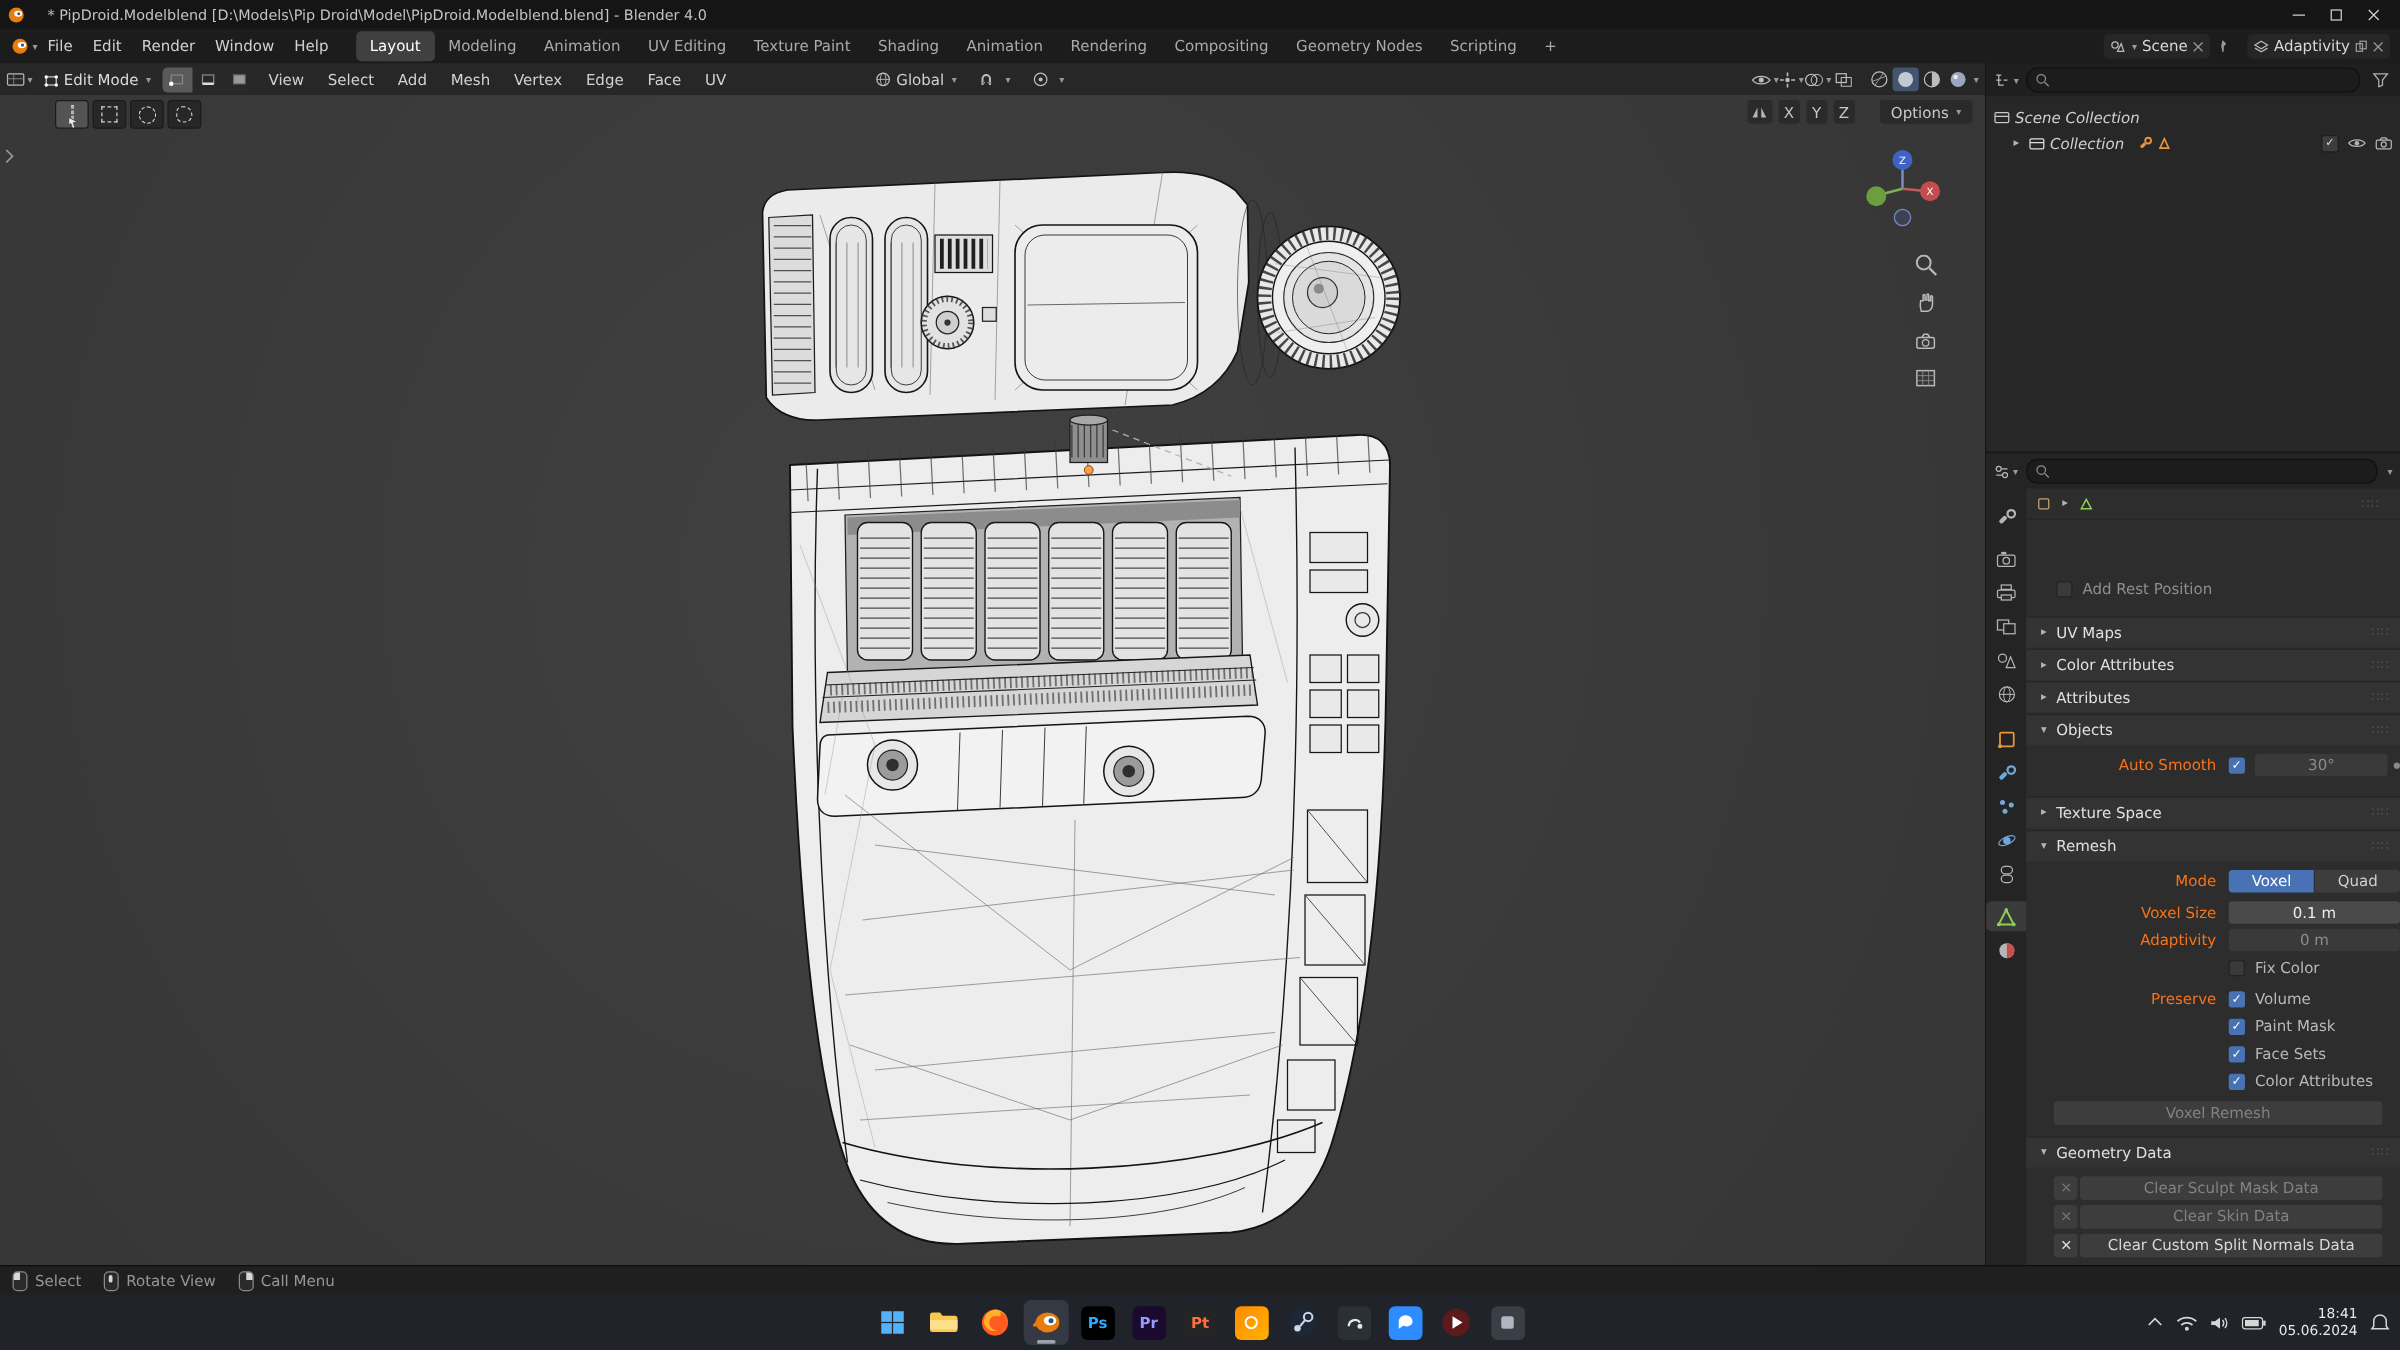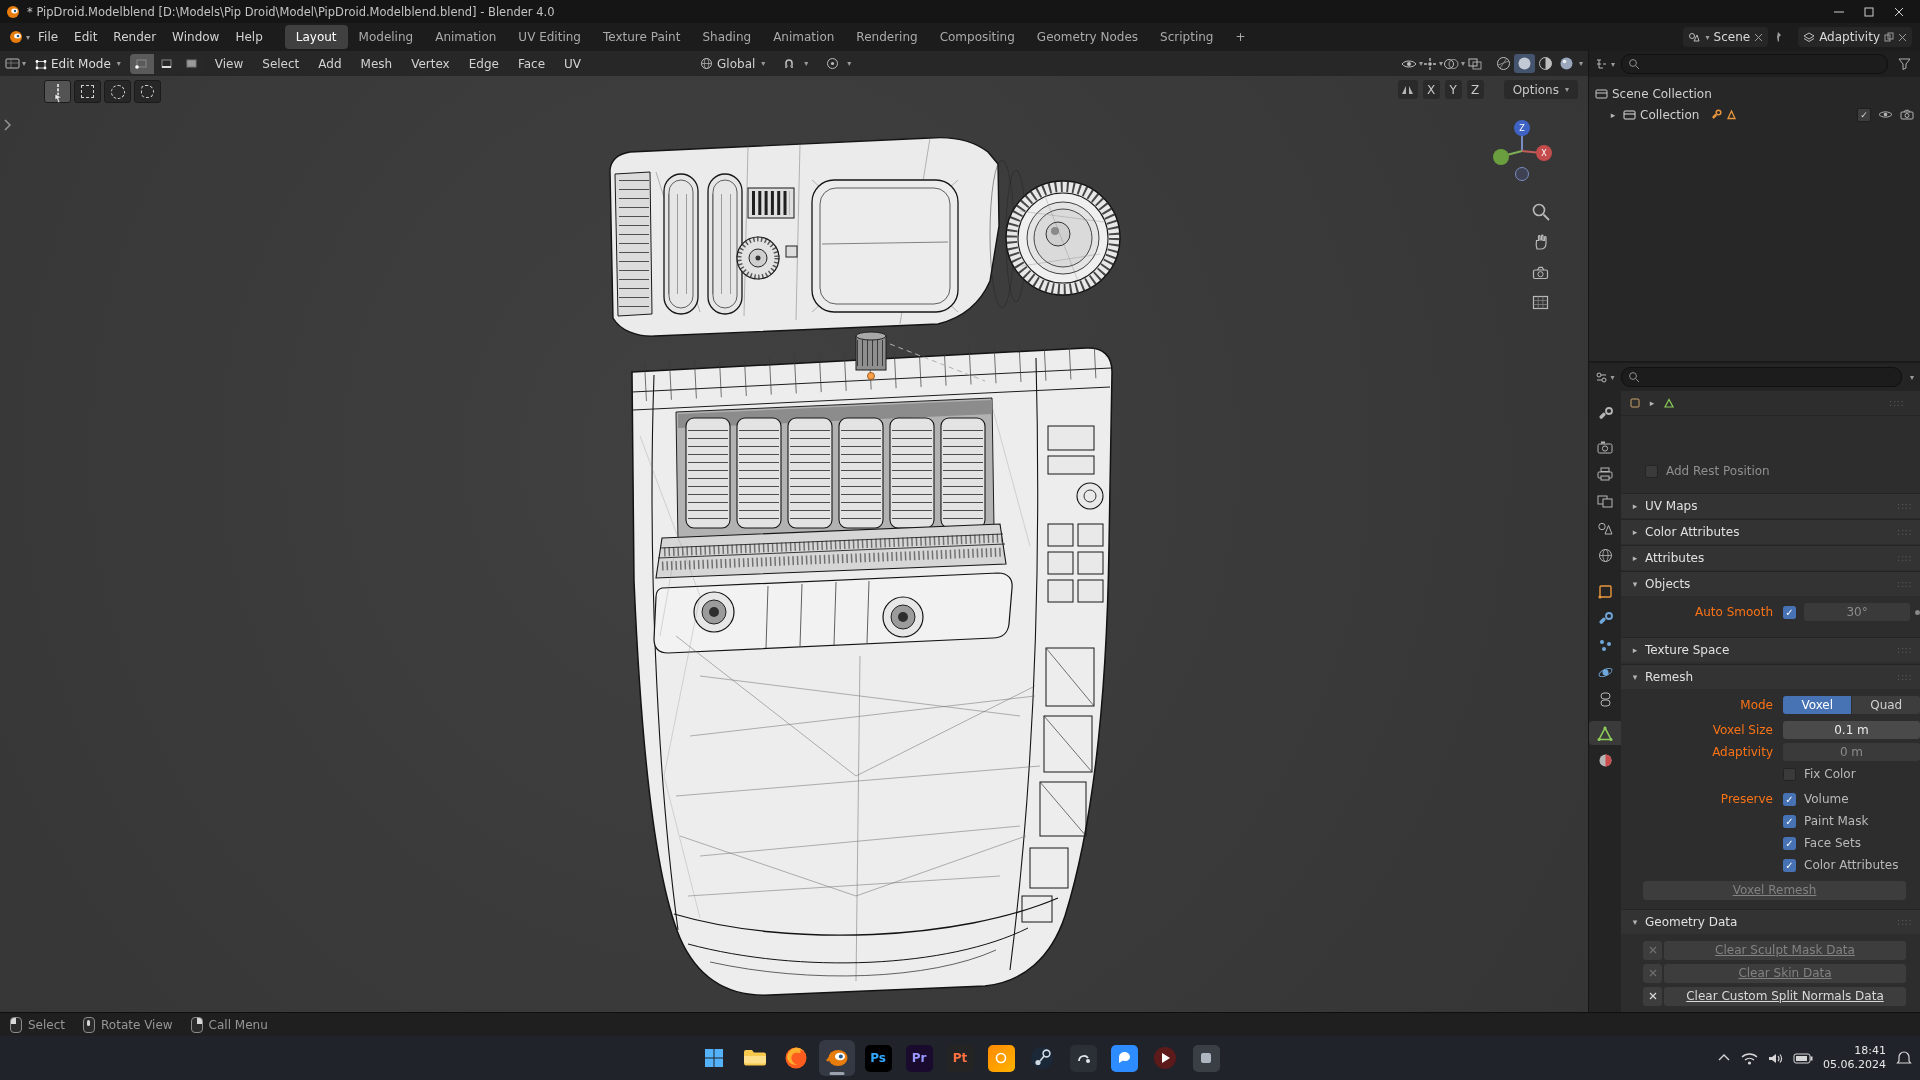--- a/index.html
+++ b/index.html
@@ -3,21 +3,21 @@
 <meta charset="utf-8">
 <style>
   html,body{margin:0;padding:0;background:#000;}
   #root{position:relative;width:1920px;height:1080px;overflow:hidden;
         font-family:"DejaVu Sans",sans-serif;font-size:12px;color:#cfcfcf;background:#1d1d1d;}
   .abs{position:absolute;}
   .row{display:flex;align-items:center;}
   .dd{font-size:8px;color:#9a9a9a;margin-left:2px;}
   .car{font-size:9px;color:#b4b4b4;width:12px;text-align:center;}
   
-  #titlebar{left:0;top:0;width:1920px;height:23px;background:#151515;display:flex;align-items:center;padding:0 6px;box-sizing:border-box;gap:7px;}
+  #titlebar{left:0;top:0;width:1920px;height:23px;background:#151515;display:flex;align-items:center;padding:0 6px;box-sizing:border-box;gap:18px;}
   #titlebar .t{font-size:11.5px;color:#c3c3c3;white-space:nowrap;}
   .winbtn{width:30px;height:23px;display:flex;align-items:center;justify-content:center;}
   
   #menubar{left:0;top:23px;width:1920px;height:28px;background:#1c1c1c;display:flex;align-items:center;padding:0 8px;box-sizing:border-box;}
   .menu{padding:4px 8px;color:#d2d2d2;}
   .ws{padding:5px 11px;color:#aaa;white-space:nowrap;}
   .ws.active{background:#404040;color:#fff;border-radius:4px;}
   .mbwidget{background:#262626;border-radius:4px;height:20px;display:flex;align-items:center;padding:0 5px;gap:4px;color:#d8d8d8;}
   
   #viewport{left:0;top:51px;width:1588px;height:961px;background:radial-gradient(circle at 46% 42%,#414141 0%,#3a3a3a 55%,#353535 100%);}
@@ -32,40 +32,40 @@
   .dash{width:11px;height:11px;border:1px dashed #d0d0d0;}
   .dashc{width:12px;height:12px;border:1px dashed #d0d0d0;border-radius:50%;}
   .ovl{background:rgba(40,40,40,.85);border-radius:3px;color:#c8c8c8;height:19px;display:flex;align-items:center;justify-content:center;}
   .axtg{width:17px;}
   .shade{width:21px;height:19px;display:flex;align-items:center;justify-content:center;border-radius:3px;}
   .shade.active{background:#44546e;}
   
   #outliner{left:1588px;top:51px;width:332px;height:310px;background:#272727;box-sizing:border-box;border-left:1px solid #161616;}
   #outliner .hd{height:26px;background:#1f1f1f;display:flex;align-items:center;padding:0 6px;gap:6px;}
   .searchbox{flex:1;height:18px;background:#1c1c1c;border:1px solid #101010;border-radius:9px;display:flex;align-items:center;padding:0 6px;gap:4px;}
-  .orow{display:flex;align-items:center;height:21px;padding:0 6px;gap:4px;color:#d0d0d0;}
+  .orow{display:flex;align-items:center;height:21px;padding:0 6px;gap:4px;color:#d0d0d0;font-style:italic;}
   .oicons{margin-left:auto;display:flex;align-items:center;gap:7px;}
   
   #props{left:1588px;top:361px;width:332px;height:651px;background:#2d2d2d;box-sizing:border-box;border-left:1px solid #161616;border-top:2px solid #1a1a1a;}
   #props .hd{height:28px;background:#242424;display:flex;align-items:center;padding:0 6px;gap:6px;}
   #ptabs{position:absolute;left:0;top:28px;width:32px;bottom:0;background:#242424;}
   .ptab{position:absolute;left:0;width:32px;height:24px;display:flex;align-items:center;justify-content:center;}
   .ptab.active{background:#3a3a3a;border-radius:4px 0 0 4px;}
   #pbody{position:absolute;left:32px;top:28px;right:0;bottom:0;background:#2d2d2d;}
   .crumb{position:absolute;left:0;right:0;top:0;height:24px;display:flex;align-items:center;padding:0 8px;gap:5px;background:#2d2d2d;border-bottom:1px solid #262626;}
   .phead{position:absolute;left:0;right:0;height:24px;display:flex;align-items:center;gap:4px;padding-left:8px;background:#333333;border-top:1px solid #242424;color:#e0e0e0;}
   .grip{margin-left:auto;margin-right:8px;color:#585858;font-size:10px;letter-spacing:1px;}
   .prow{position:absolute;left:0;right:0;height:22px;display:flex;align-items:center;}
   .lcol{width:152px;text-align:right;padding-right:10px;color:#f97316;flex:none;}
   .check{width:13px;height:13px;border-radius:2.5px;background:#4772b3;color:#fff;font-size:10px;display:flex;align-items:center;justify-content:center;flex:none;}
   .check.off{background:#3a3a3a;border:1px solid #232323;box-sizing:border-box;}
   .slider{height:18px;background:#4a4a4a;border-radius:3px;display:flex;align-items:center;justify-content:center;color:#ececec;}
   .slider.dim{background:#3a3a3a;color:#8b8b8b;}
   .seg{height:18px;display:flex;align-items:center;justify-content:center;}
-  .pbtn{height:19px;background:#3d3d3d;border-radius:3px;display:flex;align-items:center;justify-content:center;color:#d8d8d8;text-decoration:underline;}
+  .pbtn{height:19px;background:#3d3d3d;border-radius:3px;display:flex;align-items:center;justify-content:center;color:#d8d8d8;}
   .pbtn.dim{color:#828282;}
   .xbtn{width:19px;height:19px;background:#3d3d3d;border-radius:3px;display:flex;align-items:center;justify-content:center;margin-right:2px;flex:none;}
   .adot{width:5px;height:5px;border-radius:50%;background:#8a8a8a;margin-left:5px;}
   
   #status{left:0;top:1012px;width:1920px;height:24px;background:#1f1f1f;border-top:1px solid #0e0e0e;display:flex;align-items:center;padding:0 10px;box-sizing:border-box;gap:18px;color:#969696;}
   .mouse{width:10px;height:14px;border:1px solid #8a8a8a;border-radius:4px;position:relative;background:#2a2a2a;}
   .mouse i{position:absolute;background:#d8d8d8;}
   .mL i{left:0;top:0;width:4.5px;height:6px;border-radius:3px 0 0 0;}
   .mM i{left:3px;top:2px;width:3px;height:6px;border-radius:1.5px;}
   .mR i{right:0;top:0;width:4.5px;height:6px;border-radius:0 3px 0 0;}

